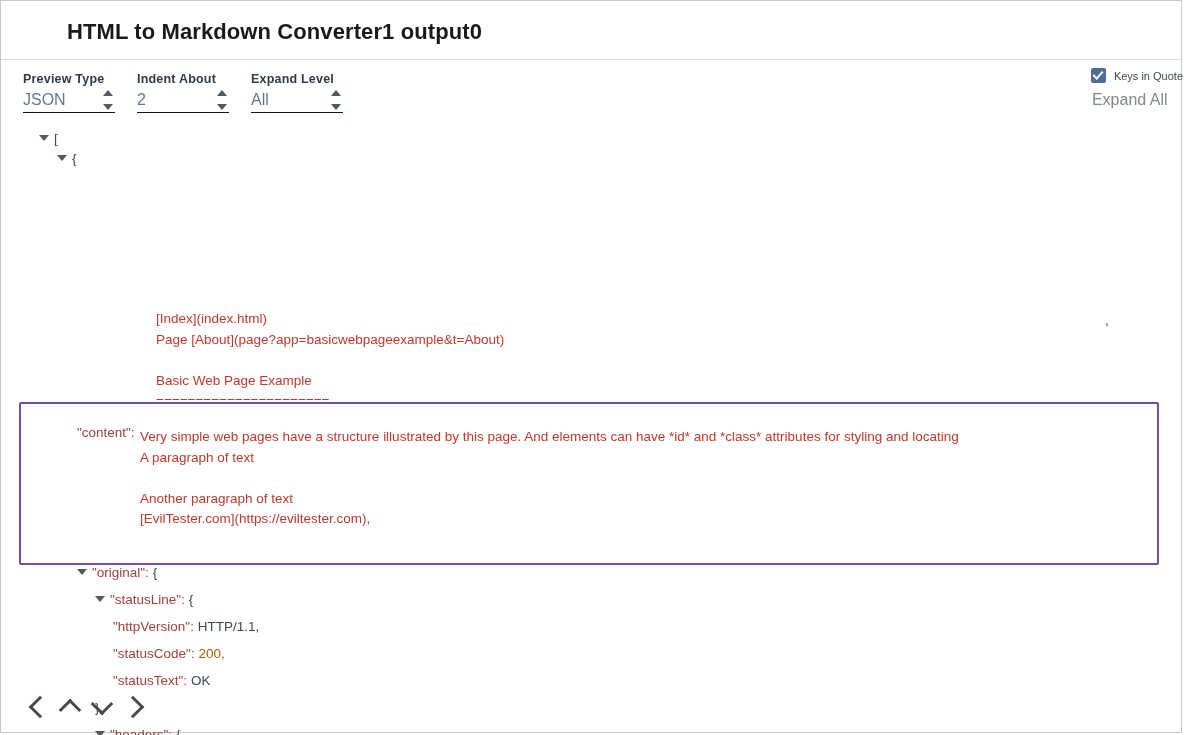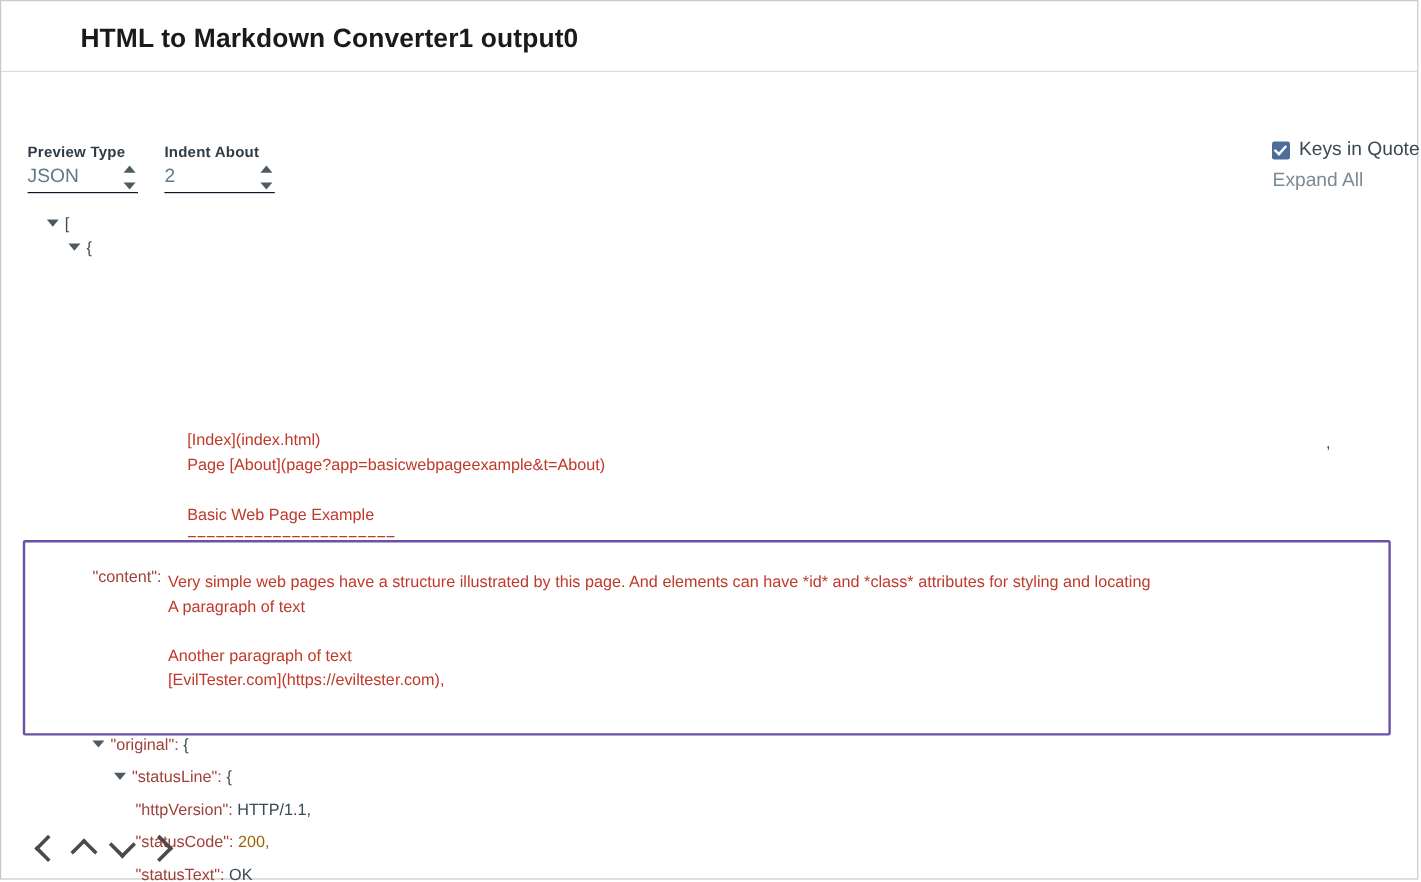--- a/index.html
+++ b/index.html
@@ -34,21 +34,20 @@
     margin-top: 14px;
     border-top: 1px solid #dcdcdc;
   }
 
   
   .controls {
     display: flex;
     align-items: flex-start;
     padding: 12px 20px 0 22px;
     position: relative;
-    margin-top: 48px;
   }
   .field {
     margin-right: 22px;
   }
   .field-label {
     font-size: 12.5px;
     color: #2f3b45;
     font-weight: bold;
     margin-bottom: 2px;
     letter-spacing: 0.2px;
@@ -93,21 +92,21 @@
   
   .right-controls {
     position: absolute;
     right: -2px;
     top: 8px;
     text-align: left;
   }
   .cb-row {
     display: flex;
     align-items: center;
-    font-size: 16px;
+    font-size: 11px;
     color: #3b4a52;
   }
   .checkbox {
     width: 15px;
     height: 15px;
     background: #4f6d9a;
     border-radius: 2px;
     margin-right: 8px;
     position: relative;
     flex: none;
@@ -264,20 +263,30 @@
       <div class="field-label">Indent About</div>
       <div class="select-box">
         <span class="select-value">2</span>
         <span class="spinner">
           <span class="up"></span>
           <span class="down"></span>
         </span>
       </div>
     </div>
 
+    <div class="field w-expand">
+      <div class="field-label">Expand Level</div>
+      <div class="select-box">
+        <span class="select-value">All</span>
+        <span class="spinner">
+          <span class="up"></span>
+          <span class="down"></span>
+        </span>
+      </div>
+    </div>
 
     <div class="right-controls">
       <div class="cb-row">
         <span class="checkbox"></span>
         <span>Keys in Quote</span>
       </div>
       <div class="expand-all">Expand All</div>
     </div>
 
   </div>

